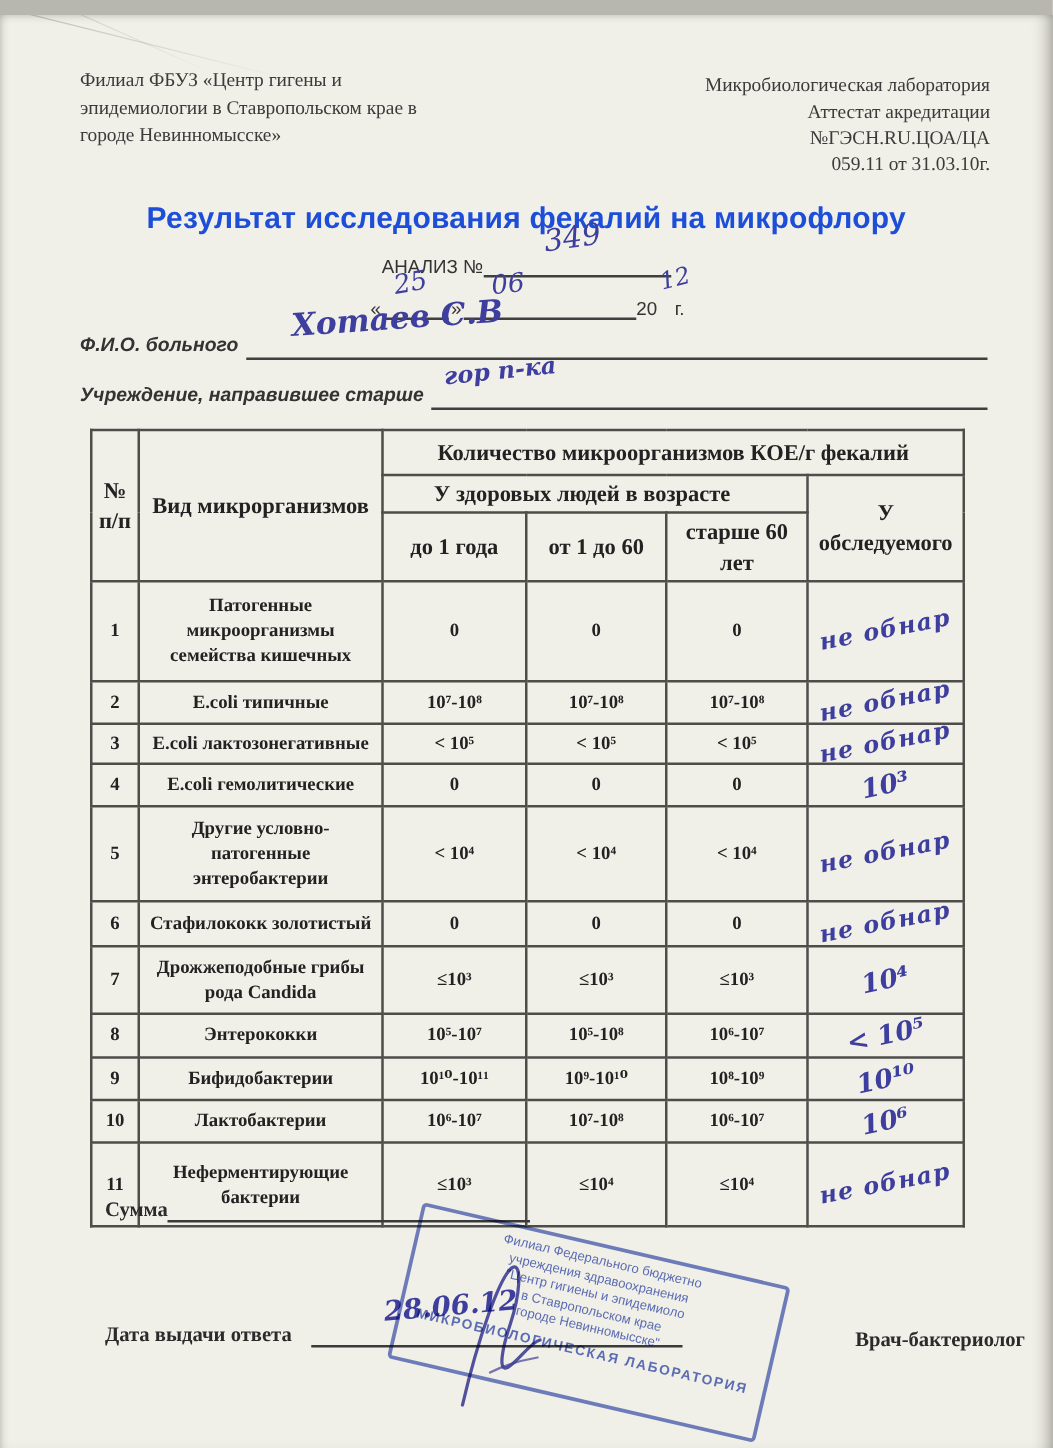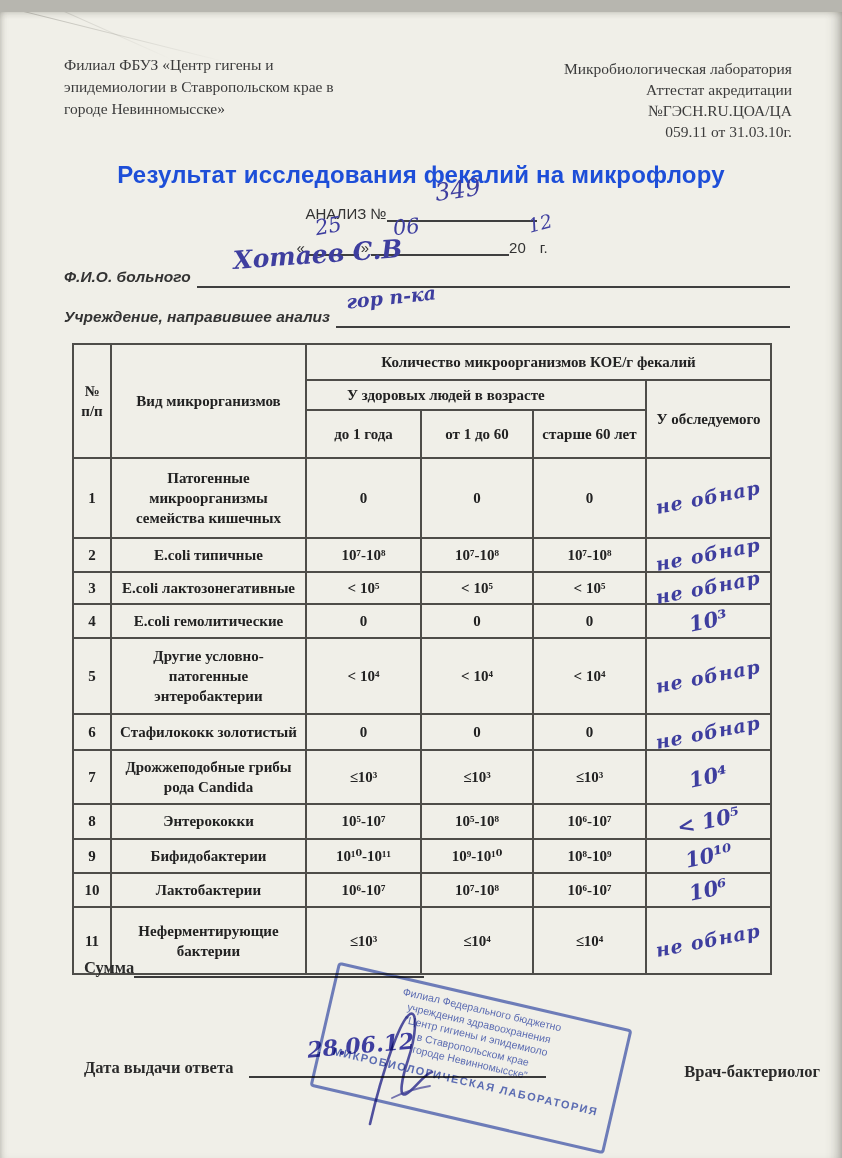--- a/index.html
+++ b/index.html
@@ -60,21 +60,21 @@
     position:relative;margin-left:6px;}
   .hw-fio{position:absolute;left:36px;top:-28px;font-size:25px;transform:rotate(-4deg);}
   .hw-inst{position:absolute;left:10px;top:-22px;font-size:19px;transform:rotate(-6deg);}
 
   
   table.results{position:absolute;left:72px;top:331px;width:698px;
     border-collapse:collapse;table-layout:fixed;}
   table.results th,table.results td{
     border:2px solid #4e4d49;text-align:center;vertical-align:middle;
     font-weight:bold;font-size:15px;line-height:1.35;padding:2px 5px;color:#222;}
-  table.results th{font-size:15px;}
+  table.results th{font-size:18px;}
   tr.h1{height:36px;} tr.h2{height:30px;} tr.h3{height:48px;}
   tr.rh80{height:80px;} tr.rh34{height:34px;} tr.rh32{height:32px;}
   tr.rh33{height:33px;} tr.rh76{height:76px;} tr.rh36{height:36px;}
   tr.rh54{height:54px;} tr.rh56{height:67px;}
   td.hw-cell{border-left:2px solid #4e4d49;font-weight:normal;}
   td.hw-cell .hw-note{display:inline-block;font-size:19px;letter-spacing:1px;
     transform:rotate(-11deg);}
   td.hw-cell .hw-num{display:inline-block;font-size:21px;transform:rotate(-12deg);}
 
   
@@ -144,21 +144,21 @@
   </div>
 
   <div class="field-line fio-line">
     <span>Ф.И.О. больного</span>
     <span class="flex-blank">
       <span class="hw hw-fio">Хотаев С.В</span>
     </span>
   </div>
 
   <div class="field-line inst-line">
-    <span>Учреждение, направившее анализ</span>
+    <span>Учреждение, направившее старше</span>
     <span class="flex-blank">
       <span class="hw hw-inst">гор п-ка</span>
     </span>
   </div>
 
   <table class="results">
     <colgroup>
       <col style="width:38px">
         <col style="width:195px">
         <col style="width:115px">

